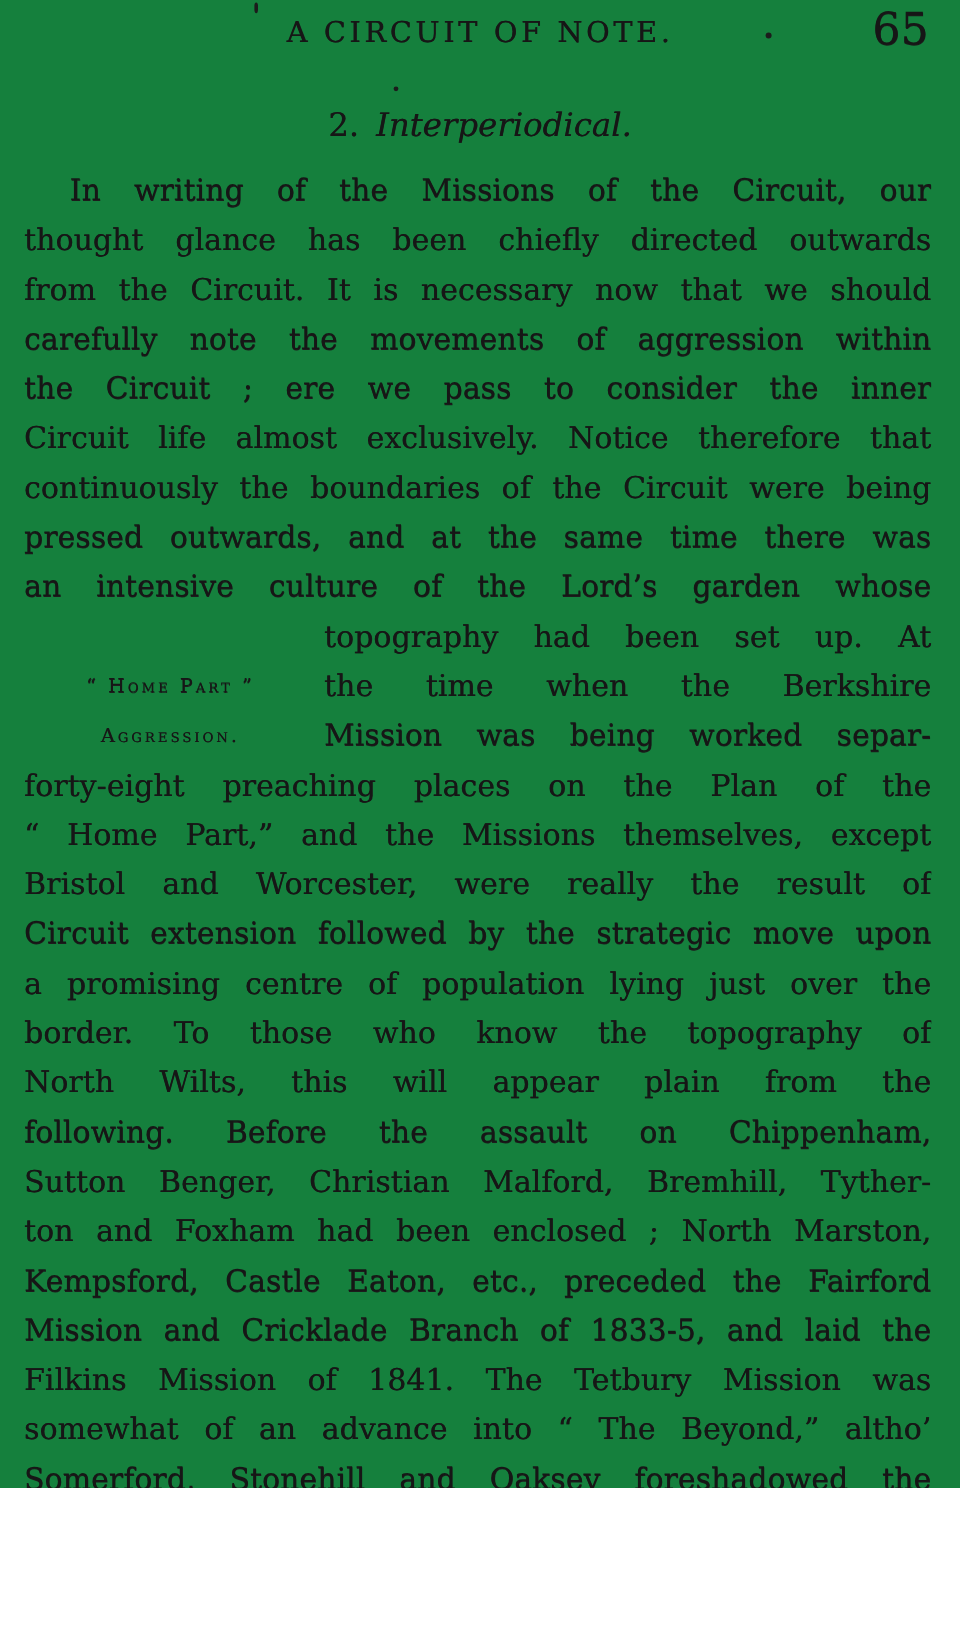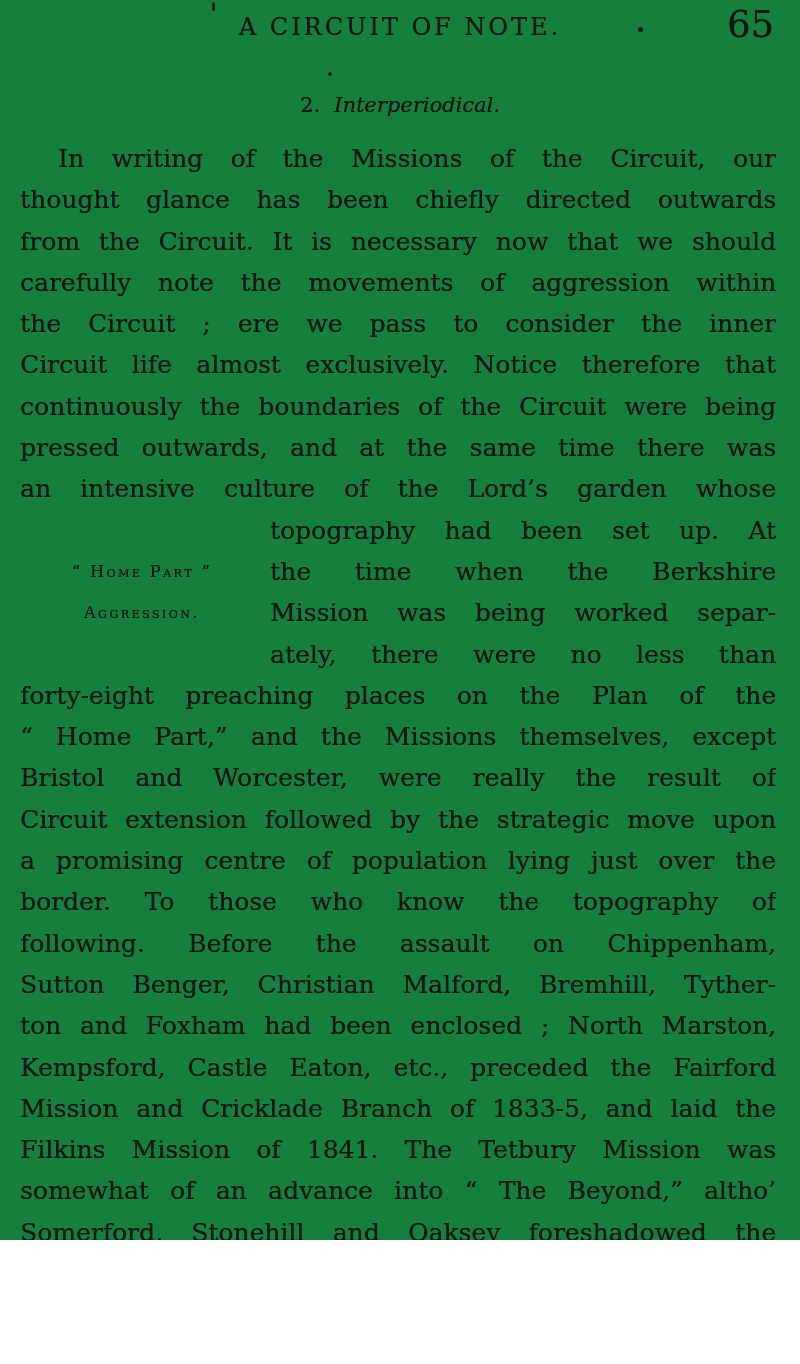--- a/index.html
+++ b/index.html
@@ -27,21 +27,21 @@
   .folio {
     position: absolute; right: 26px; top: 6px;
     font-size: 37px;
     line-height: 1;
   }
 
   
   .section-heading {
     margin-top: 31px;
     text-align: center;
-    font-size: 21px;
+    font-size: 27px;
     line-height: 36px;
   }
   .section-number { font-style: normal; margin-right: 14px; }
   .section-title { font-style: italic; }
 
   
   .body-text {
     margin: 15px 24px 0 20px;
     font-size: 25px;
     line-height: 41.3px;
@@ -105,30 +105,30 @@
       <div class="sidenote-col">
         <div class="sidenote">
           <div class="sidenote-line">“ Home Part ”</div>
           <div class="sidenote-line">Aggression.</div>
         </div>
       </div>
       <div class="b-lines">
         <div class="tline">topography had been set up. At</div>
         <div class="tline">the time when the Berkshire</div>
         <div class="tline">Mission was being worked separ-</div>
-        <div class="tline">ately, there were no less than</div>
       </div>
     </div>
 
     <div class="tline">forty-eight preaching places on the Plan of the</div>
     <div class="tline">“ Home Part,” and the Missions themselves, except</div>
     <div class="tline">Bristol and Worcester, were really the result of</div>
     <div class="tline">Circuit extension followed by the strategic move upon</div>
     <div class="tline">a promising centre of population lying just over the</div>
     <div class="tline">border. To those who know the topography of</div>
+    <div class="tline">North Wilts, this will appear plain from the</div>
     <div class="tline">following. Before the assault on Chippenham,</div>
     <div class="tline">Sutton Benger, Christian Malford, Bremhill, Tyther-</div>
     <div class="tline">ton and Foxham had been enclosed ; North Marston,</div>
     <div class="tline">Kempsford, Castle Eaton, etc., preceded the Fairford</div>
     <div class="tline">Mission and Cricklade Branch of 1833-5, and laid the</div>
     <div class="tline">Filkins Mission of 1841. The Tetbury Mission was</div>
     <div class="tline">somewhat of an advance into “ The Beyond,” altho’</div>
     <div class="tline">Somerford, Stonehill and Oaksey foreshadowed the</div>
 
   </div>

